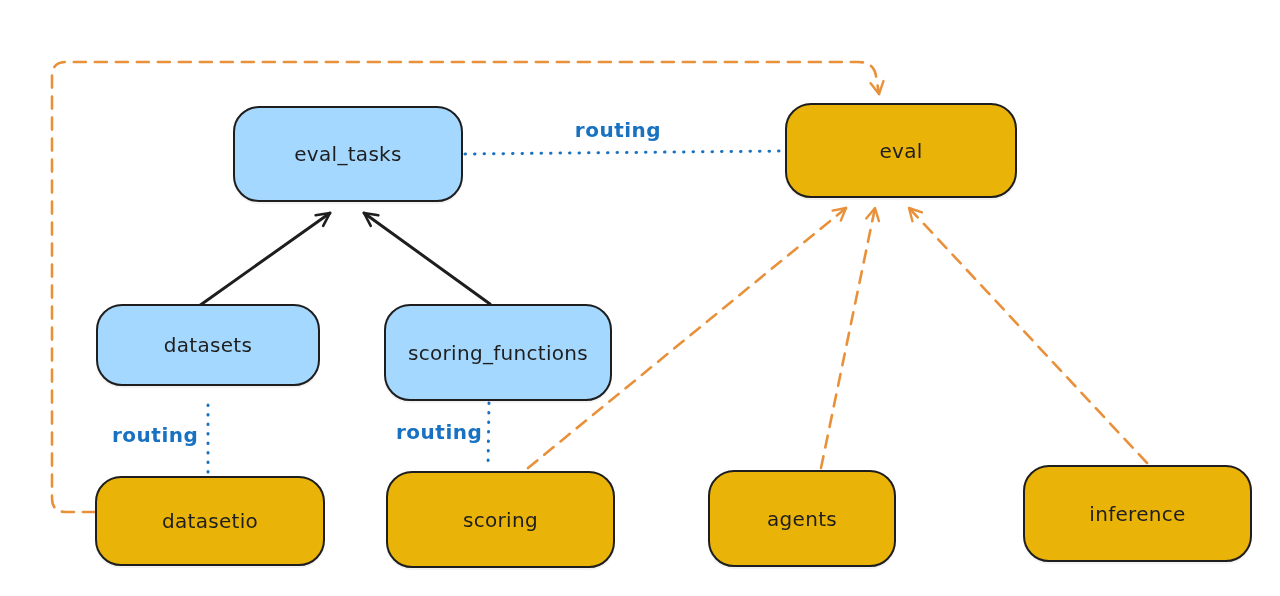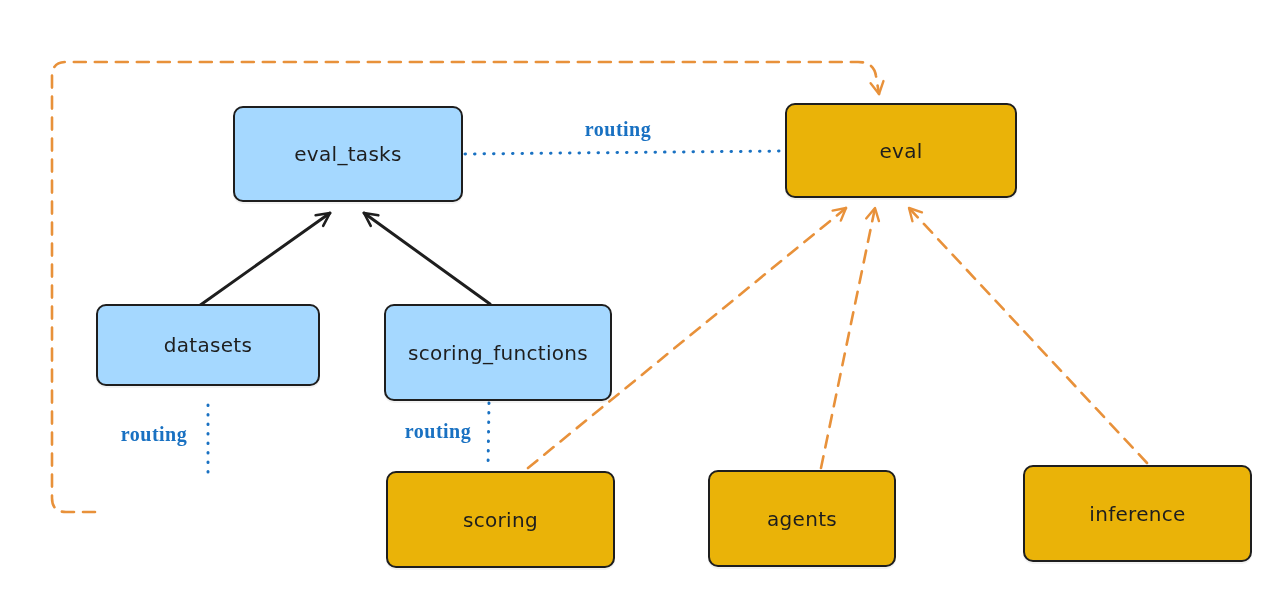--- a/index.html
+++ b/index.html
@@ -14,21 +14,21 @@
   svg.edges {
     position: absolute;
     left: 0; top: 0;
     width: 1280px; height: 596px;
     pointer-events: none;
   }
   .node {
     position: absolute;
     box-sizing: border-box;
     border: 2.5px solid #1e1e1e;
-    border-radius: 10px;
+    border-radius: 26px;
     display: flex;
     align-items: center;
     justify-content: center;
     font-size: 20px;
     color: #1e1e1e;
     letter-spacing: 0.3px;
     box-shadow: 0 2px 0 rgba(30,30,30,0.06);
   }
   .node-blue  { background: #a5d8ff; }
   .node-green { background: #eab308; }
@@ -43,21 +43,20 @@
   .node-inference         { left: 1023px; top: 465px; width: 229px; height: 97px; }
 
   .edge-label {
     position: absolute;
     color: #1971c2;
     font-size: 20px;
     font-weight: 600;
     letter-spacing: 0.5px;
     text-align: center;
     white-space: nowrap;
-    font-family: Liberation Serif, serif;
   }
   .edge-label-horizontal { left: 560px; top: 118px; width: 116px; }
   .edge-label-datasets   { left: 112px; top: 423px; width: 84px;  }
   .edge-label-scoring    { left: 396px; top: 420px; width: 84px;  }
 </style>
 </head>
 <body>
 
 <div class="canvas">
 
@@ -89,20 +88,23 @@
   </div>
   <div class="node node-green node-eval">
     <span>eval</span>
   </div>
   <div class="node node-blue node-datasets">
     <span>datasets</span>
   </div>
   <div class="node node-blue node-scoring_functions">
     <span>scoring_functions</span>
   </div>
+  <div class="node node-green node-datasetio">
+    <span>datasetio</span>
+  </div>
   <div class="node node-green node-scoring">
     <span>scoring</span>
   </div>
   <div class="node node-green node-agents">
     <span>agents</span>
   </div>
   <div class="node node-green node-inference">
     <span>inference</span>
   </div>
 

